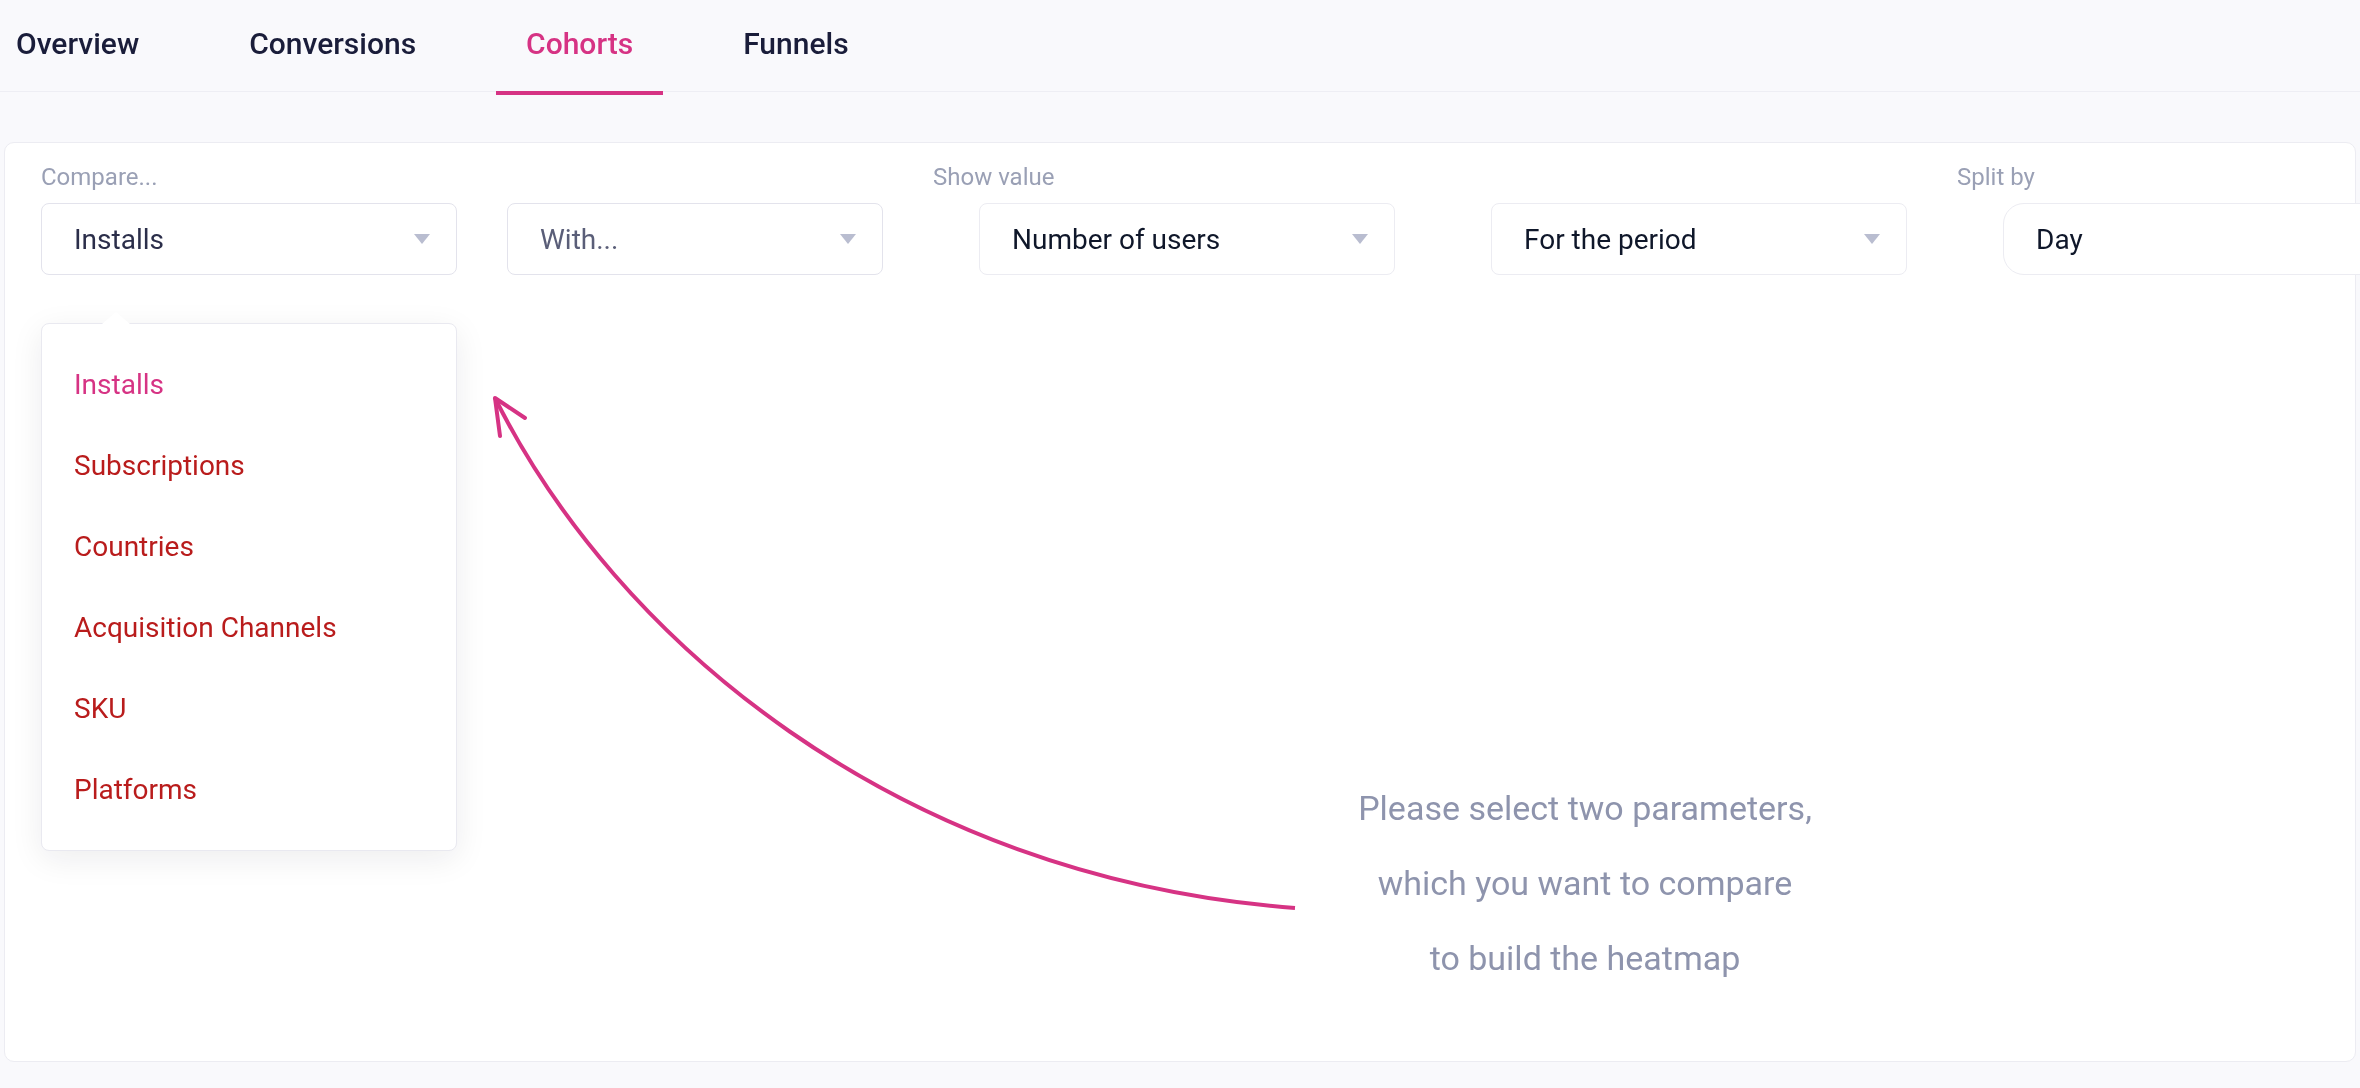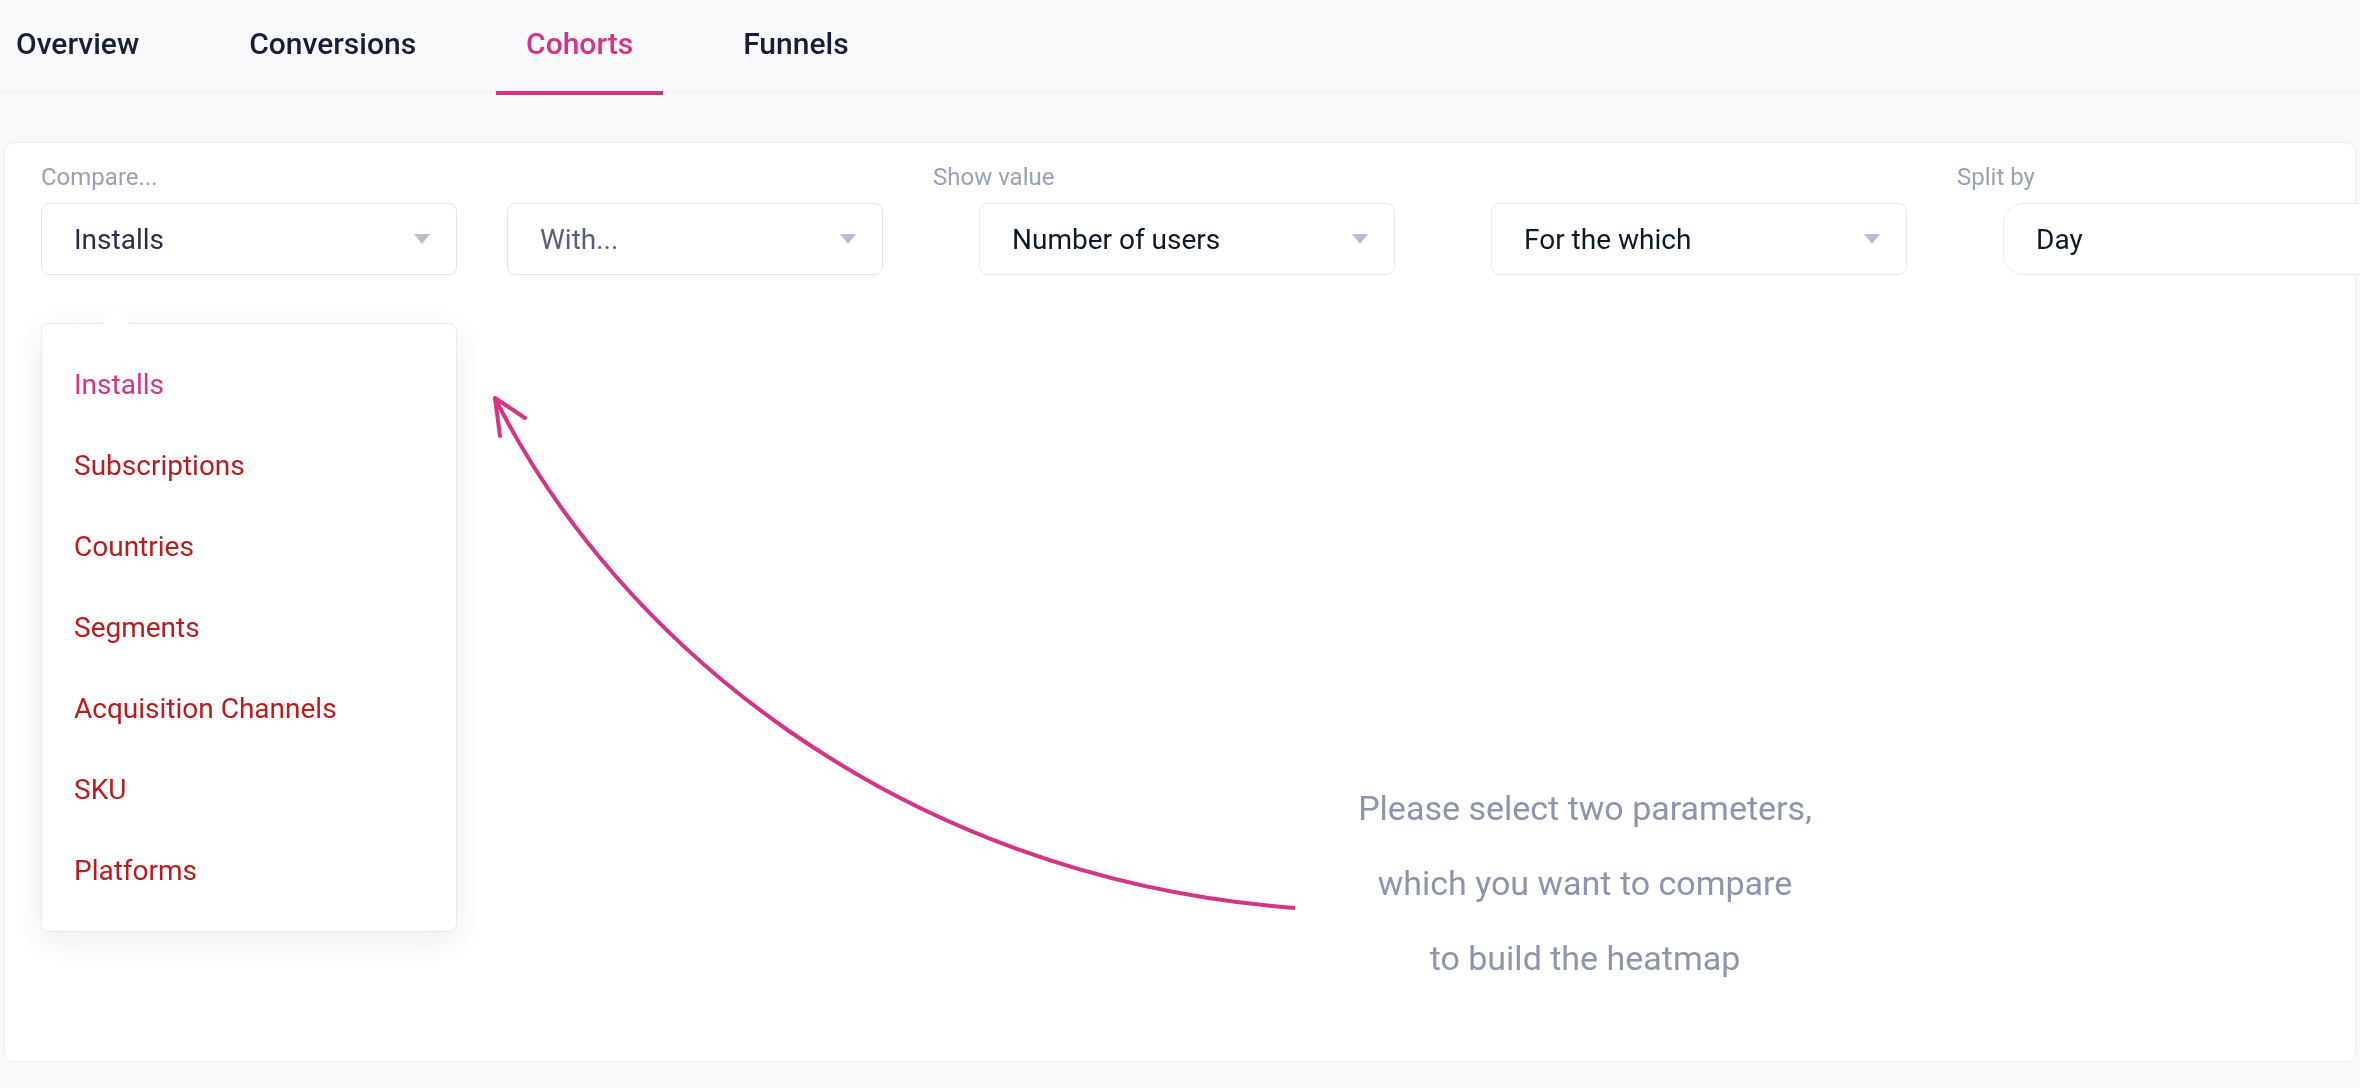--- a/index.html
+++ b/index.html
@@ -178,40 +178,39 @@
       <div class="filter-label">Show value</div>
       <div class="select faded w-value">
         <span>Number of users</span>
         <span class="caret"></span>
       </div>
     </div>
 
     <div class="filter-group">
       <div class="filter-label">&nbsp;</div>
       <div class="select faded w-period">
-        <span>For the which</span>
+        <span>For the period</span>
         <span class="caret"></span>
       </div>
     </div>
 
     <div class="filter-group">
       <div class="filter-label">Split by</div>
       <div class="select faded w-split">
         <span>Day</span>
         <span class="caret"></span>
       </div>
     </div>
 
   </div>
 
   <div class="dropdown">
     <div class="dropdown-item selected">Installs</div>
     <div class="dropdown-item">Subscriptions</div>
     <div class="dropdown-item">Countries</div>
-    <div class="dropdown-item">Segments</div>
     <div class="dropdown-item">Acquisition Channels</div>
     <div class="dropdown-item">SKU</div>
     <div class="dropdown-item">Platforms</div>
   </div>
 
   <svg class="arrow-svg" viewBox="0 0 840 570">
     <path d="M 20 20 C 140 260, 420 500, 820 530" stroke="#d63384" stroke-width="4" fill="none"></path>
     <path d="M 20 20 L 50 40 M 20 20 L 25 58" stroke="#d63384" stroke-width="4" fill="none" stroke-linecap="round"></path>
   </svg>
 

